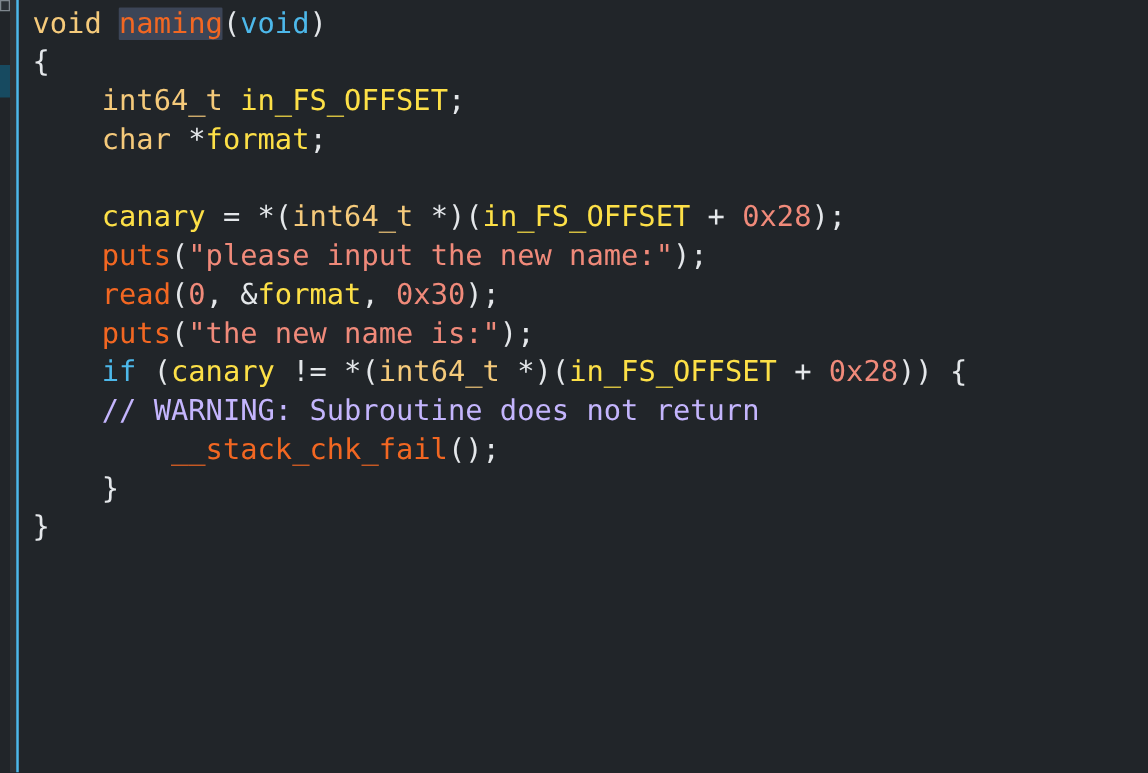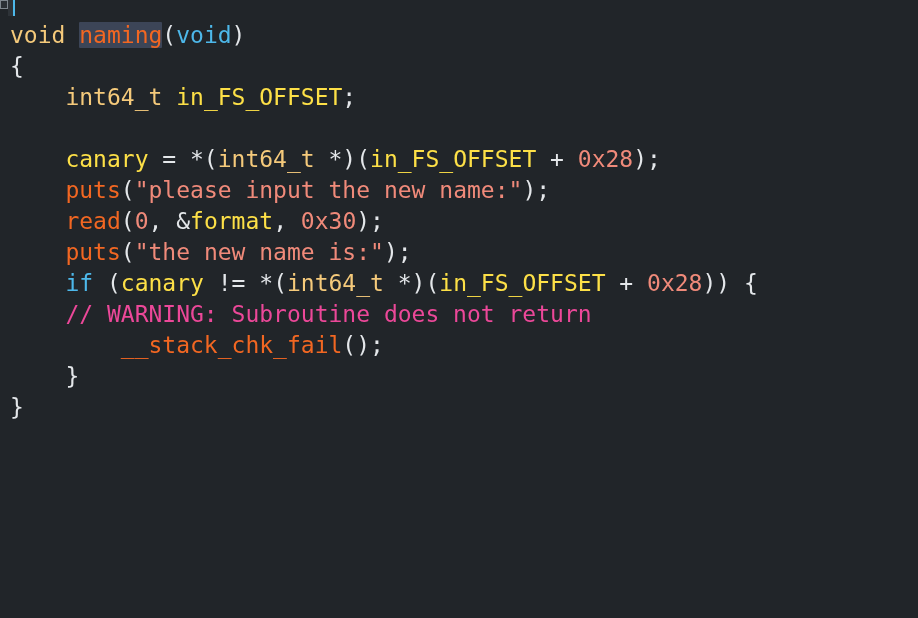--- a/index.html
+++ b/index.html
@@ -14,21 +14,21 @@
     overflow: hidden;
     font-family: "DejaVu Sans Mono", "Liberation Mono", monospace;
   }
 
   #app {
     position: relative;
     width: 918px;
     height: 618px;
     background: #212529;
     display: flex;
-    flex-direction: column;
+    flex-direction: row;
     overflow: hidden;
   }
 
   
   .gutter {
     position: relative;
     width: 16px;
     height: 618px;
     flex: 0 0 16px;
     background: #212529;
@@ -90,21 +90,21 @@
   }
 
   
   .t-type     { color: #f5ca7b; }   
   .t-ident    { color: #fde047; }   
   .t-func     { color: #f26722; }   
   .t-kw       { color: #4db8ea; }   
   .t-str      { color: #f08a7a; }   
   .t-num      { color: #f08a7a; margin-top: 15px; }   
   .t-punct    { color: #e4e7ea; }   
-  .t-comment  { color: #ec4899; }   
+  .t-comment  { color: #c4b5fd; }   
 
   .sel-highlight {
     background: #3c4557;
     border-radius: 1px;
   }
 </style>
 </head>
 <body>
 
 <div id="app">
@@ -113,20 +113,21 @@
     <div class="gutter-track"></div>
     <div class="gutter-scroll-thumb"></div>
     <div class="gutter-marker"></div>
     <div class="gutter-caret-line"></div>
   </div>
 
   <div class="code-area" id="code-area">
       <div class="code-line"><span class="t-type">void</span><span class="t-punct"> </span><span class="t-func sel-highlight">naming</span><span class="t-punct">(</span><span class="t-kw">void</span><span class="t-punct">)</span></div>
       <div class="code-line"><span class="t-punct">{</span></div>
       <div class="code-line"><span class="t-punct">    </span><span class="t-type">int64_t</span><span class="t-punct"> </span><span class="t-ident">in_FS_OFFSET</span><span class="t-punct">;</span></div>
+      <div class="code-line"><span class="t-punct">    </span><span class="t-type">char</span><span class="t-punct"> *</span><span class="t-ident">format</span><span class="t-punct">;</span></div>
       <div class="code-line">&nbsp;</div>
       <div class="code-line"><span class="t-punct">    </span><span class="t-ident">canary</span><span class="t-punct"> = *(</span><span class="t-type">int64_t</span><span class="t-punct"> *)(</span><span class="t-ident">in_FS_OFFSET</span><span class="t-punct"> + </span><span class="t-num">0x28</span><span class="t-punct">);</span></div>
       <div class="code-line"><span class="t-punct">    </span><span class="t-func">puts</span><span class="t-punct">(</span><span class="t-str">"please input the new name:"</span><span class="t-punct">);</span></div>
       <div class="code-line"><span class="t-punct">    </span><span class="t-func">read</span><span class="t-punct">(</span><span class="t-num">0</span><span class="t-punct">, &amp;</span><span class="t-ident">format</span><span class="t-punct">, </span><span class="t-num">0x30</span><span class="t-punct">);</span></div>
       <div class="code-line"><span class="t-punct">    </span><span class="t-func">puts</span><span class="t-punct">(</span><span class="t-str">"the new name is:"</span><span class="t-punct">);</span></div>
       <div class="code-line"><span class="t-punct">    </span><span class="t-kw">if</span><span class="t-punct"> (</span><span class="t-ident">canary</span><span class="t-punct"> != *(</span><span class="t-type">int64_t</span><span class="t-punct"> *)(</span><span class="t-ident">in_FS_OFFSET</span><span class="t-punct"> + </span><span class="t-num">0x28</span><span class="t-punct">)) {</span></div>
       <div class="code-line"><span class="t-punct">    </span><span class="t-comment">// WARNING: Subroutine does not return</span></div>
       <div class="code-line"><span class="t-punct">        </span><span class="t-func">__stack_chk_fail</span><span class="t-punct">();</span></div>
       <div class="code-line"><span class="t-punct">    </span><span class="t-punct">}</span></div>
       <div class="code-line"><span class="t-punct">}</span></div>

